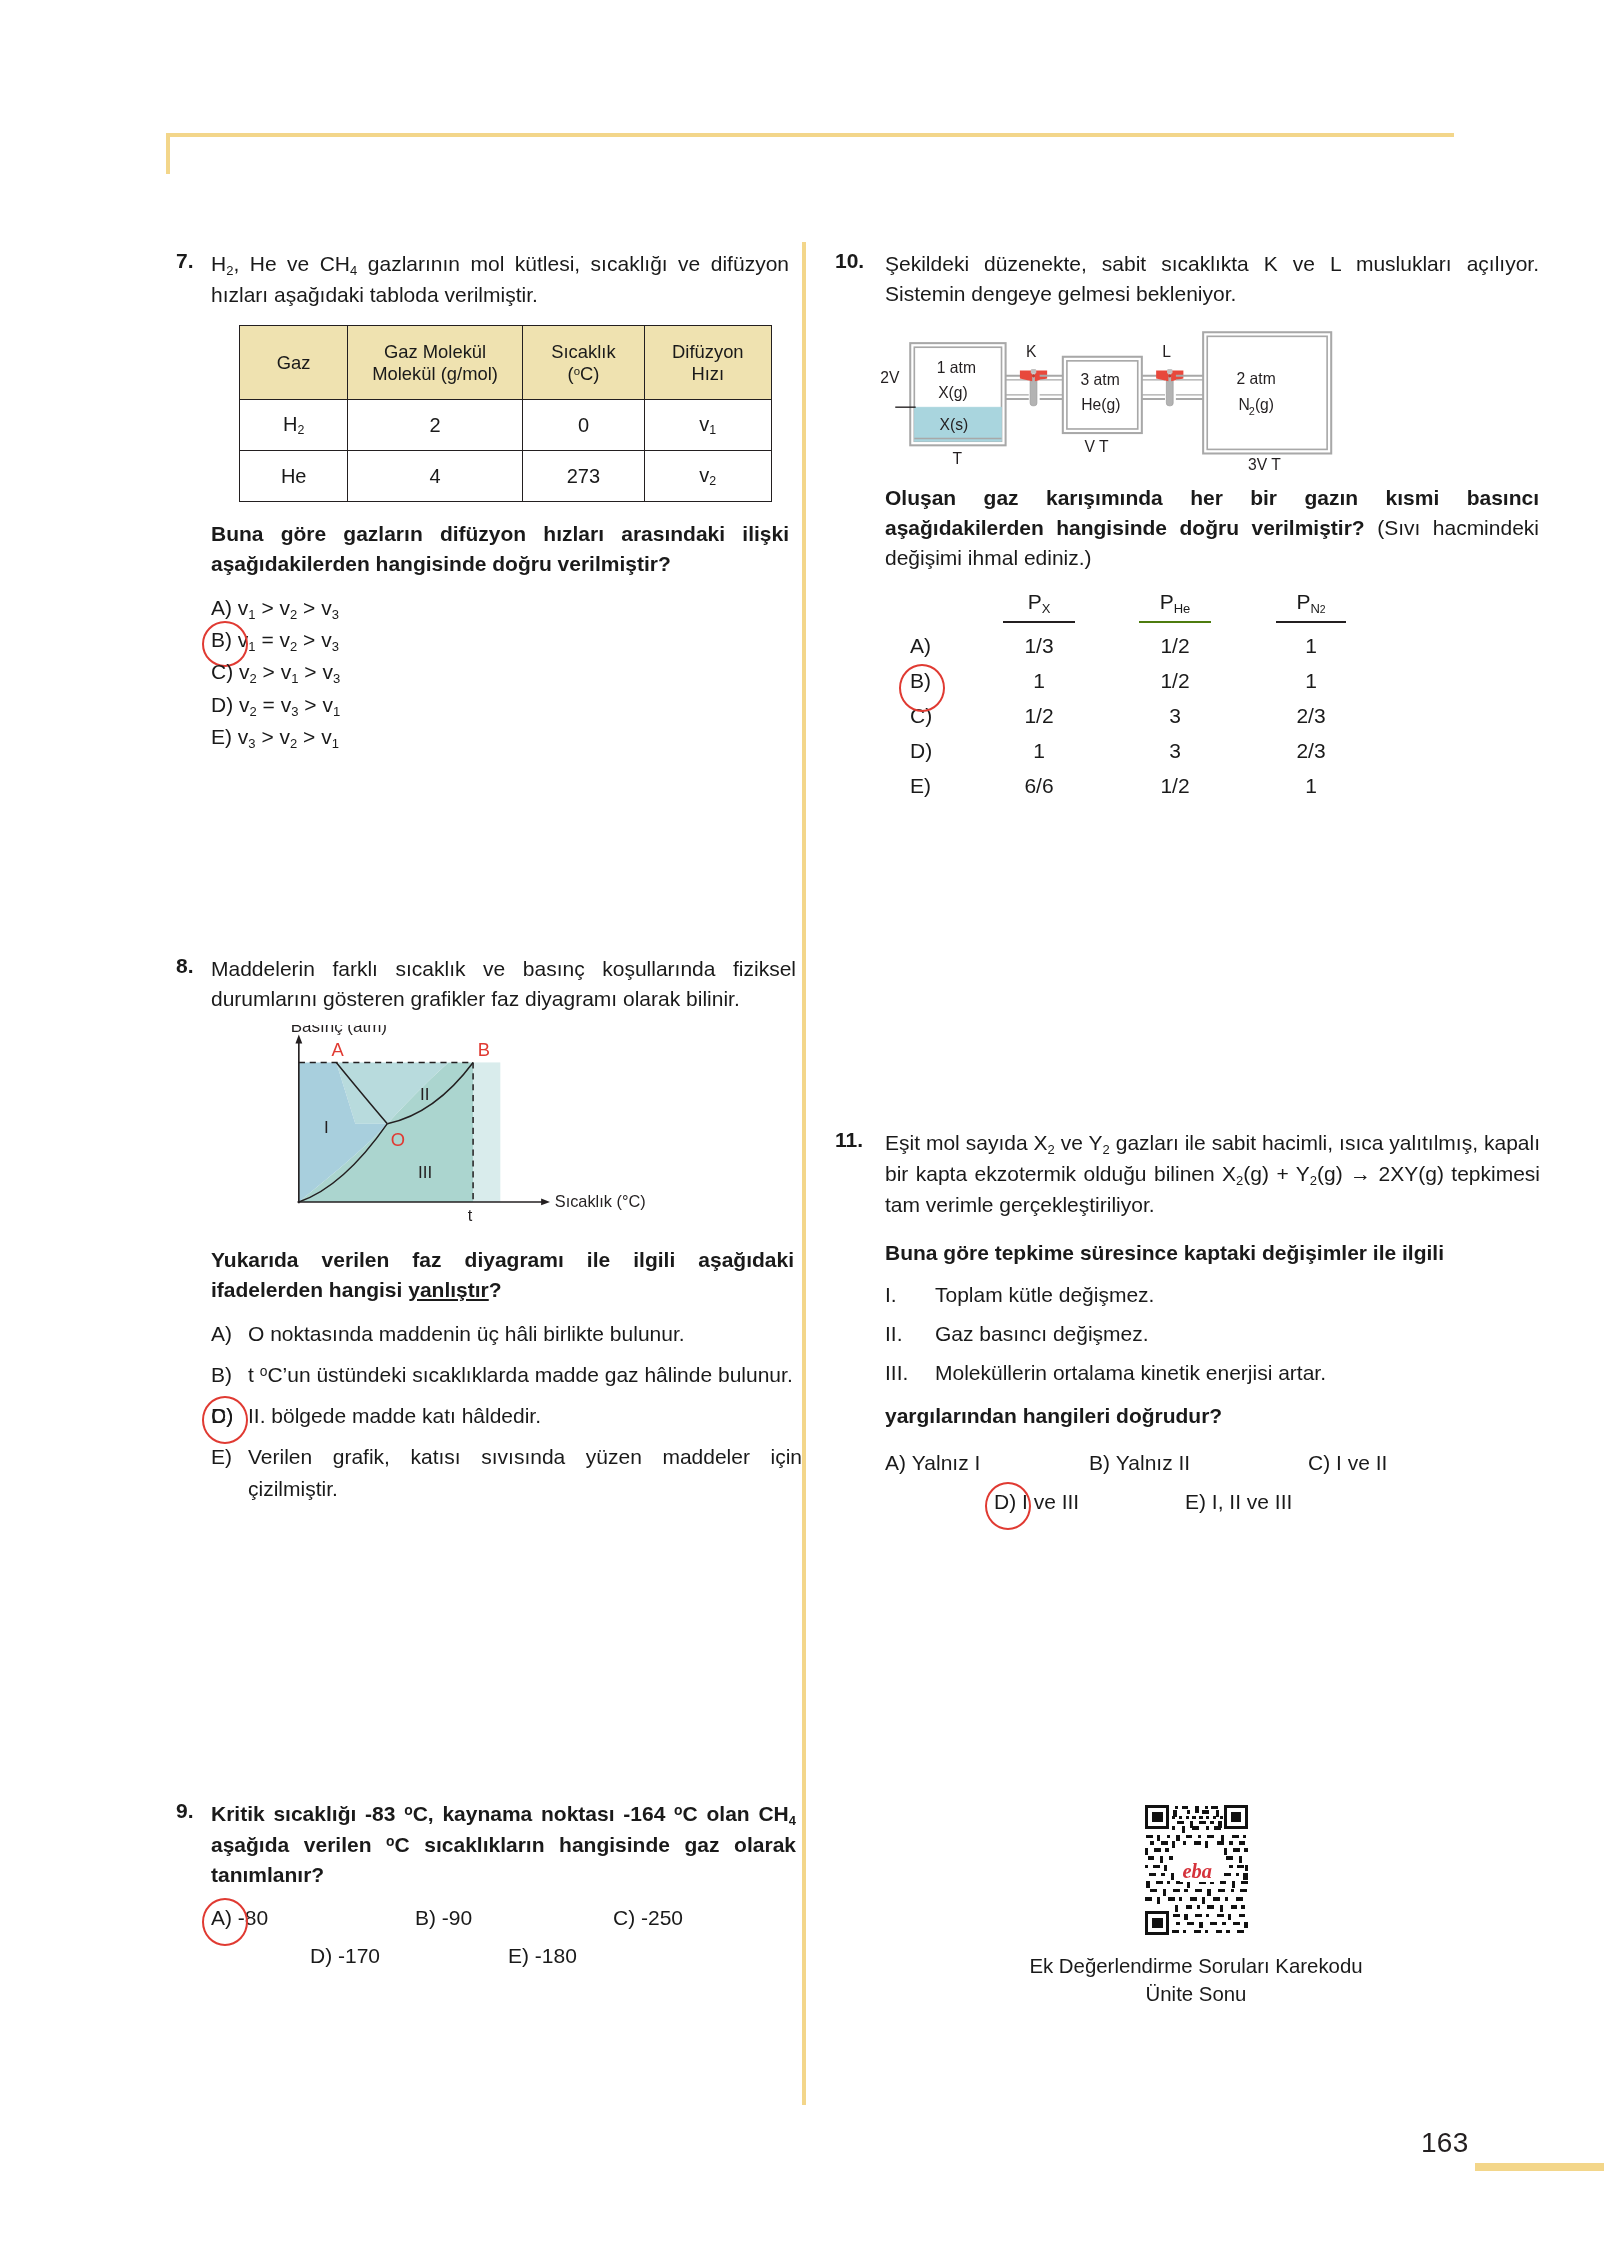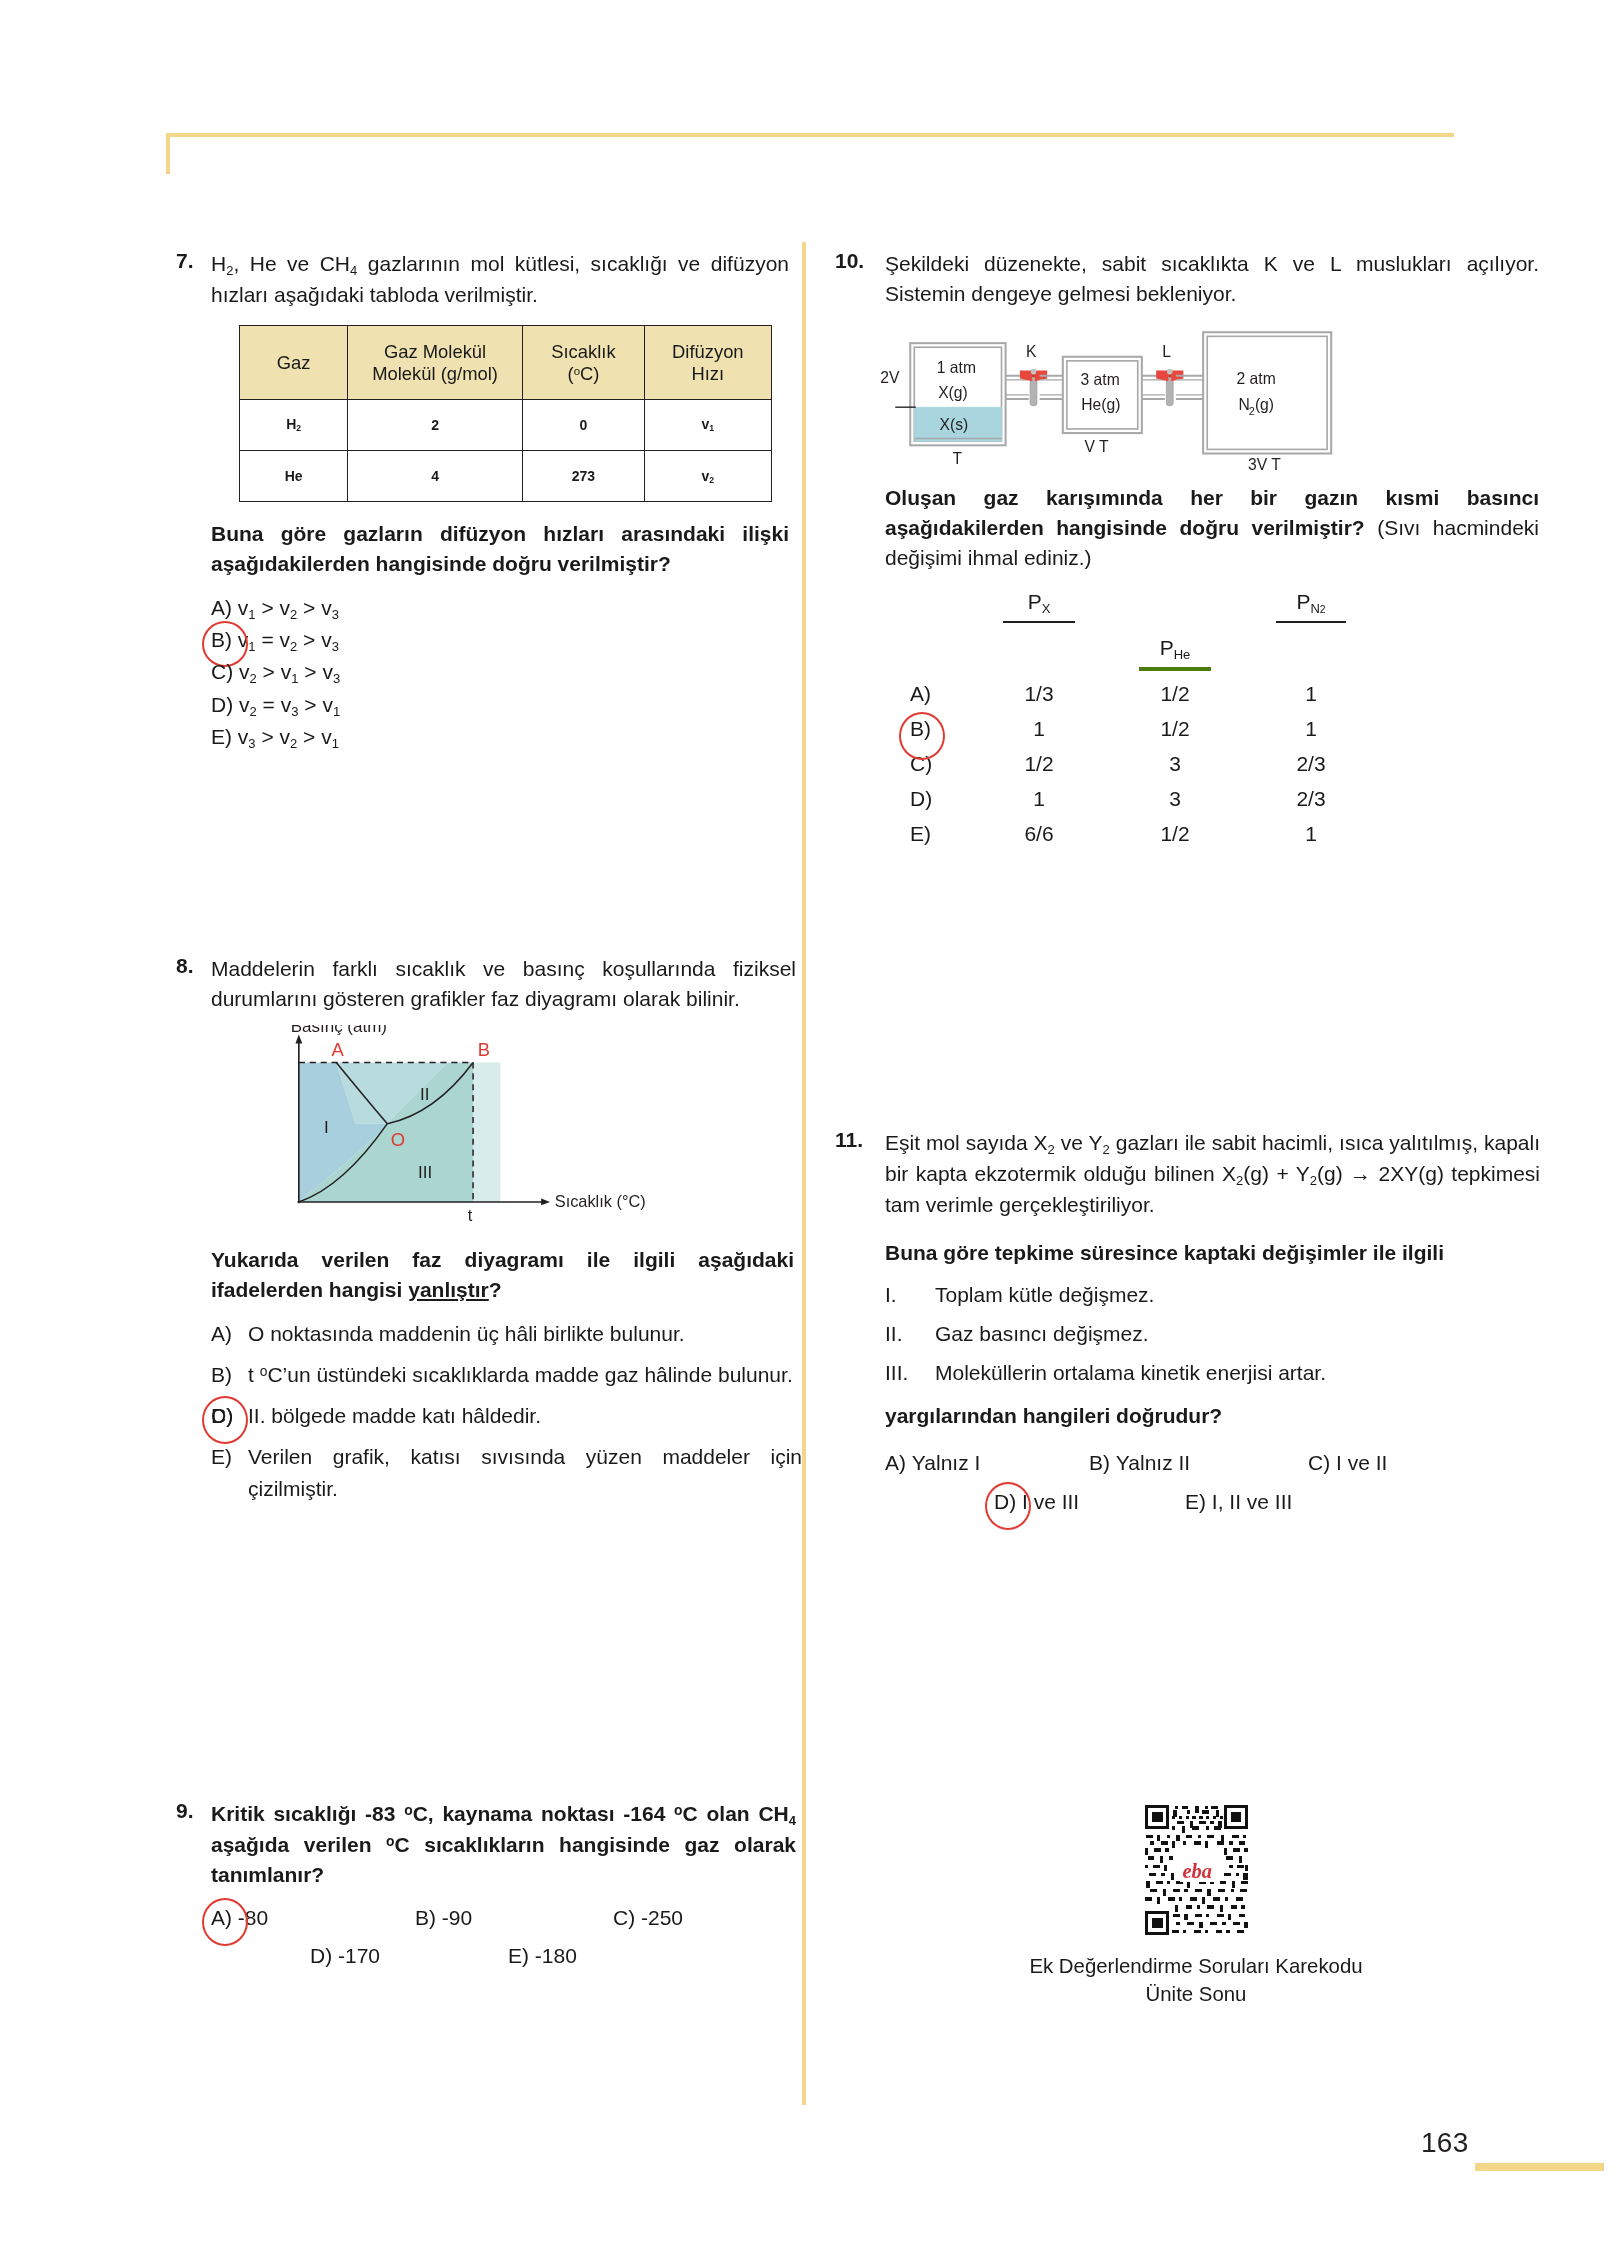--- a/index.html
+++ b/index.html
@@ -70,21 +70,21 @@
     vertical-align:middle;
     padding:4.1px 2.7px;
     font-weight:normal;
   }
   .tbl thead td{
     background:#efe2b0;
     font-size:18.4px;
     line-height:1.15;
     height:65px;
   }
-  .tbl tbody td{height:42px;font-size:14px;font-weight:bold;}
+  .tbl tbody td{height:42px;font-size:20px;}
 
   
   .phase-wrap{position:relative;}
 
   
   .apparatus{position:relative;}
 
   
   .qr-box{position:relative;}
   .qr-cap{font-size:20.4px;text-align:center;line-height:1.35;}
@@ -325,21 +325,21 @@
     <div class="qtext just" style="margin:9.5px 0 0 50px;width:654px;"><span class="bold">Oluşan gaz karışımında her bir gazın kısmi basıncı aşağıdakilerden hangisinde doğru verilmiştir?</span> <span>(Sıvı hacmindeki değişimi ihmal ediniz.)</span></div>
 
     <div style="margin:17.7px 0 0 75px;position:relative;width:613px;">
 
       <div style="display:flex;font-size:21px;">
         <div style="width:61px;"></div>
         <div style="width:136px;text-align:center;">
           <span style="border-bottom:2px solid #231f20;padding:0 24.5px 5.5px 24.5px;display:inline-block;">P<sub>X</sub></span>
         </div>
         <div style="width:136px;text-align:center;">
-          <span style="border-bottom:4px solid #4d7c0f;padding:0 20.4px 5.5px 20.4px;display:inline-block;margin-top:46px;">P<sub>He</sub></span>
+          <span style="border-bottom:2px solid #4d7c0f;padding:0 20.4px 5.5px 20.4px;display:inline-block;">P<sub>He</sub></span>
         </div>
         <div style="width:136px;text-align:center;">
           <span style="border-bottom:2px solid #231f20;padding:0 20.4px 5.5px 20.4px;display:inline-block;">P<sub>N<span style="font-size:.8em;">2</span></sub></span>
         </div>
       </div>
 
       <div style="display:flex;font-size:21px;margin-top:11px;position:relative;">
         <div style="width:61px;">A)</div>
         <div style="width:136px;text-align:center;">1/3</div>
         <div style="width:136px;text-align:center;">1/2</div>

